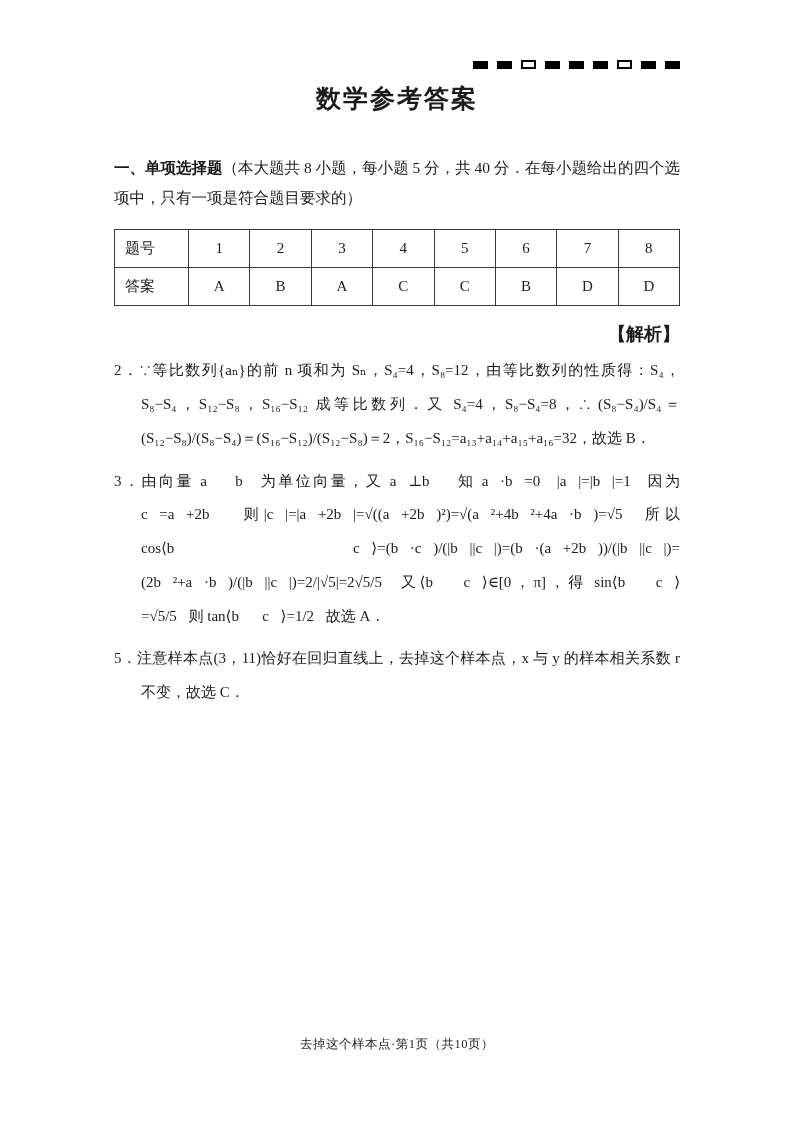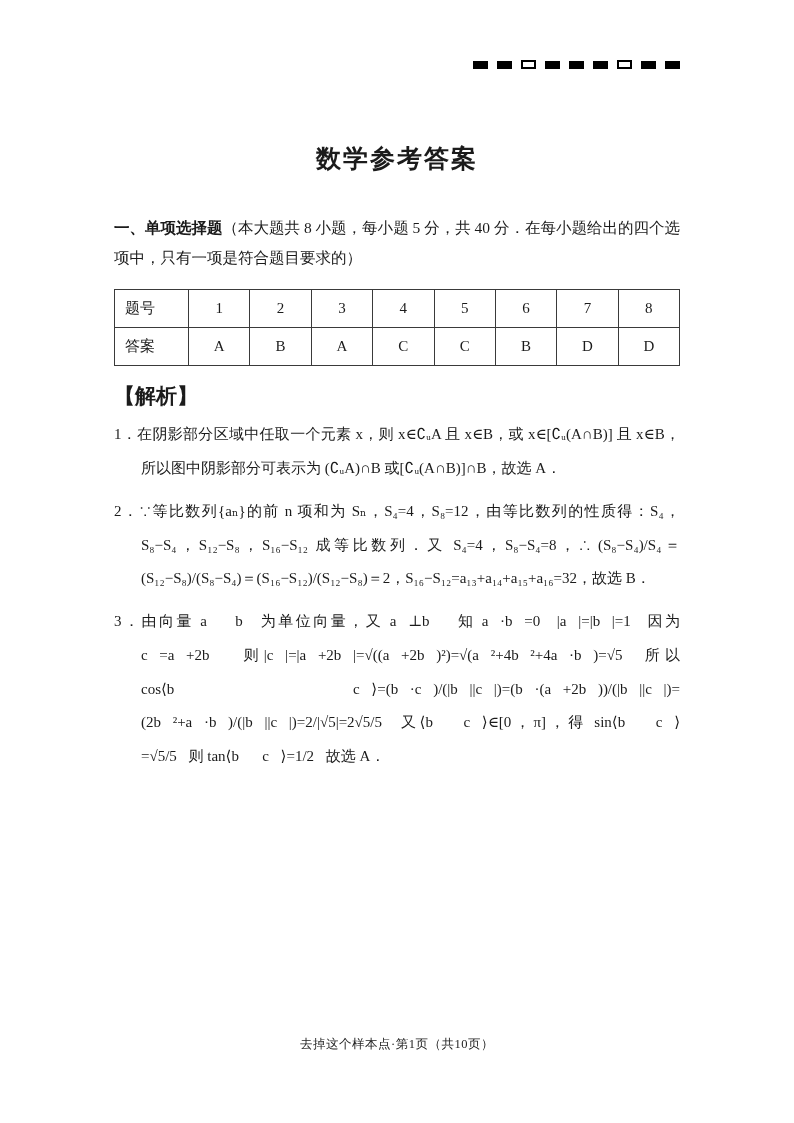--- a/index.html
+++ b/index.html
@@ -7,29 +7,29 @@
     width:794px;height:1123px;background:#ffffff;color:#1b1b1b;
     font-family:"Liberation Serif","DejaVu Serif",serif;
     overflow:hidden;
   }
   .page{position:relative;width:794px;height:1123px;box-sizing:border-box;padding:50px 114px 0 114px;}
   .header-marks{position:absolute;top:60px;right:114px;display:flex;gap:9px;align-items:center;}
   .header-marks .mark{width:15px;height:8px;background:#000;display:inline-block;}
   .header-marks .mark.open{background:#fff;border:2px solid #000;box-sizing:border-box;height:9px;}
   h1.title{
     text-align:center;font-size:25px;font-weight:bold;letter-spacing:2px;
-    margin:92px 0 38px 0;
+    margin:32px 0 38px 0;
     font-family:Liberation Mono, monospace;
   }
   .section-heading{font-size:15.5px;line-height:1.95;margin:0 0 16px 0;text-align:justify;}
   .bold{font-weight:bold;}
   table.answer-table{border-collapse:collapse;width:100%;table-layout:fixed;margin:2px 0 16px 0;}
   .answer-table td{border:1px solid #3a3a3a;height:35px;text-align:center;font-size:15px;vertical-align:middle;}
   .answer-table td.label-cell{text-align:left;padding-left:10px;width:62px;}
-  .analysis-label{font-size:21px;font-weight:bold;margin:4px 0 8px 0;}
+  .analysis-label{font-size:18px;font-weight:bold;margin:4px 0 8px 0;text-align:right;}
   .item{
     font-size:15px;line-height:2.25;text-align:justify;
     margin:0 0 9px 0;padding-left:27px;text-indent:-27px;
   }
   .footer{
     position:absolute;left:0;right:0;bottom:70px;
     text-align:center;font-size:12.5px;color:#222;letter-spacing:.5px;
   }
 </style>
 </head>
@@ -75,19 +75,19 @@
       <td>C</td>
       <td>B</td>
       <td>D</td>
       <td>D</td>
     </tr>
   </tbody>
     </table>
 
   <p class="analysis-label">【解析】</p>
 
-  <p class="item">1．在阴影部分区域中任取一个元素 x，则 x∈∁ᵤA 且 x∈B，或 x∈[∁ᵤ(A∩B)] 且 x∈B，所以图中阴影部分可表示为 (∁ᵤA)∩B 或[∁ᵤ(A∩B)]∩B，故选 A．</p>
   <p class="item">2．∵等比数列{aₙ}的前 n 项和为 Sₙ，S₄=4，S₈=12，由等比数列的性质得：S₄，S₈−S₄，S₁₂−S₈，S₁₆−S₁₂ 成等比数列．又 S₄=4，S₈−S₄=8，∴ (S₈−S₄)/S₄＝(S₁₂−S₈)/(S₈−S₄)＝(S₁₆−S₁₂)/(S₁₂−S₈)＝2，S₁₆−S₁₂=a₁₃+a₁₄+a₁₅+a₁₆=32，故选 B．</p>
   <p class="item">3．由向量 a⃗，b⃗ 为单位向量，又 a⃗⊥b⃗，知 a⃗·b⃗=0，|a⃗|=|b⃗|=1．因为 c⃗=a⃗+2b⃗，则|c⃗|=|a⃗+2b⃗|=√((a⃗+2b⃗)²)=√(a⃗²+4b⃗²+4a⃗·b⃗)=√5，所以 cos⟨b⃗，c⃗⟩=(b⃗·c⃗)/(|b⃗||c⃗|)=(b⃗·(a⃗+2b⃗))/(|b⃗||c⃗|)=(2b⃗²+a⃗·b⃗)/(|b⃗||c⃗|)=2/|√5|=2√5/5．又⟨b⃗，c⃗⟩∈[0，π]，得 sin⟨b⃗，c⃗⟩=√5/5，则 tan⟨b⃗，c⃗⟩=1/2，故选 A．</p>
+  <p class="item">5．注意样本点(3，11)恰好在回归直线上，去掉这个样本点，x 与 y 的样本相关系数 r 不变，故选 C．</p>
 
   <div class="footer">去掉这个样本点·第1页（共10页）</div>
 
 </div>
 
 </body></html>

